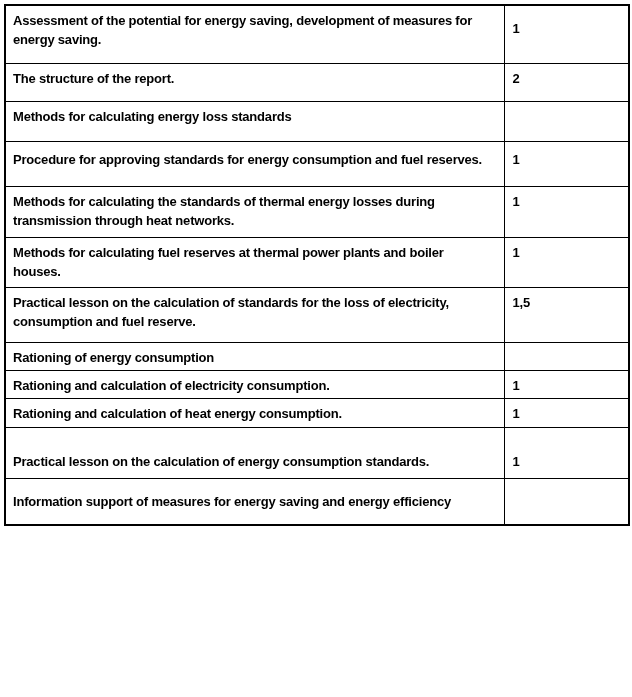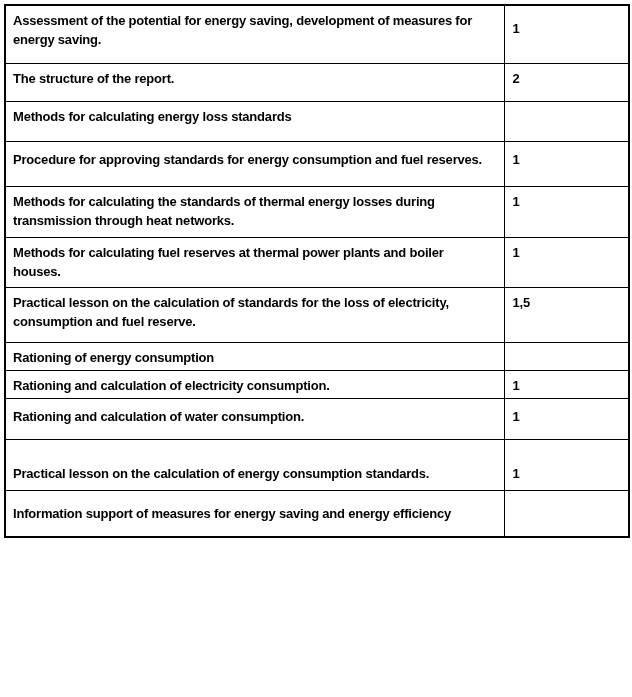--- a/index.html
+++ b/index.html
@@ -95,22 +95,22 @@
         <td class="hours">1,5</td>
       </tr>
       <tr class="r10">
         <td class="topic">Rationing of energy consumption</td>
         <td class="hours"></td>
       </tr>
       <tr class="r11">
         <td class="topic">Rationing and calculation of electricity consumption.</td>
         <td class="hours">1</td>
       </tr>
-      <tr class="r13">
-        <td class="topic">Rationing and calculation of water consumption.</td>
+      <tr class="r12">
+        <td class="topic">Rationing and calculation of heat energy consumption.</td>
         <td class="hours">1</td>
       </tr>
       <tr class="r14">
         <td class="topic">Practical lesson on the calculation of energy consumption standards.</td>
         <td class="hours">1</td>
       </tr>
       <tr class="r15">
         <td class="topic">Information support of measures for energy saving and energy efficiency</td>
         <td class="hours"></td>
       </tr>

